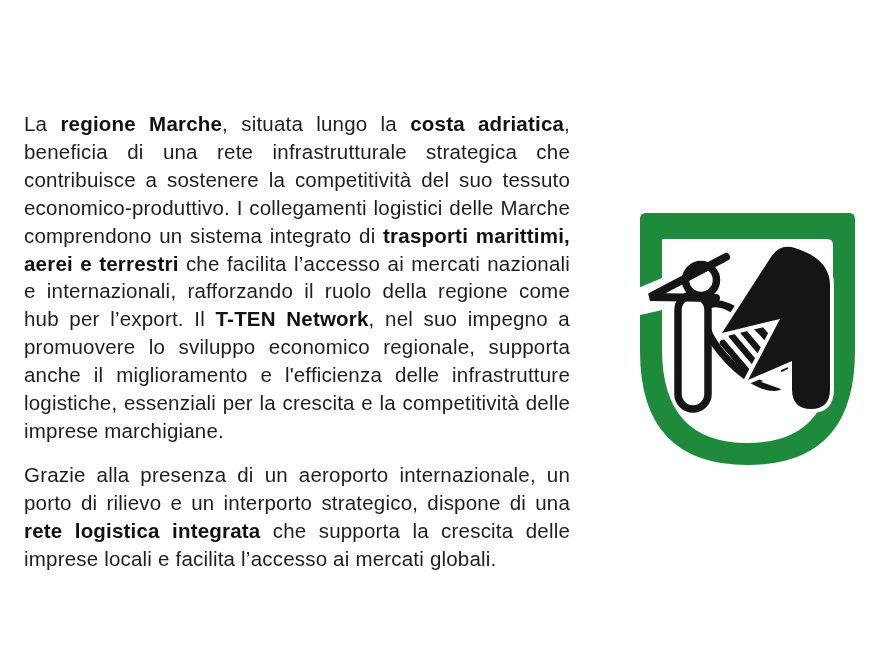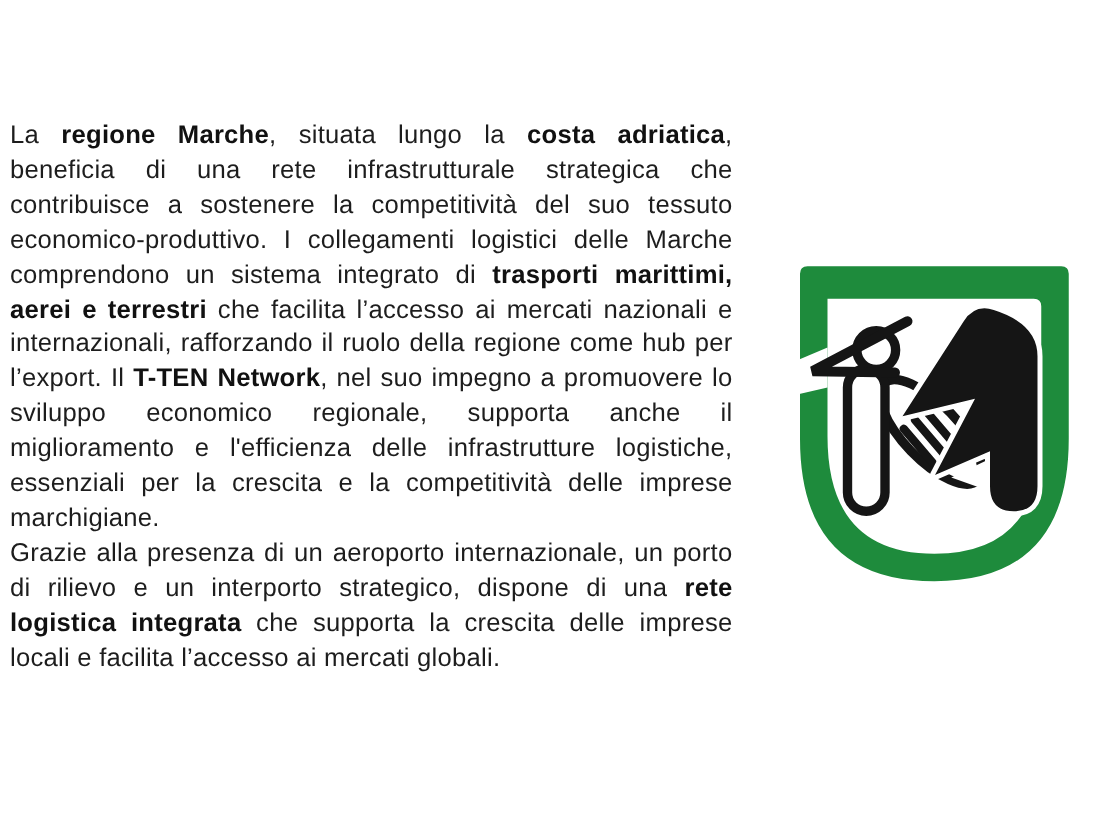--- a/index.html
+++ b/index.html
@@ -12,21 +12,21 @@
   }
   .article{
     position:absolute;
     left:8px;top:94px;width:578px;
     color:#1d1d1d;
     font-size:20.5px;
     line-height:27.9px;
     letter-spacing:0.2px;
     text-align:justify;
   }
-  .article p{margin:0;padding:0;}
+  .article p{margin:16px;padding:0;}
   .article span.b{font-weight:700;color:#111;}
   .logo-box{
     position:absolute;
     left:630px;top:193px;width:263px;height:292px;
   }
   .logo-box svg{display:block;width:100%;height:100%;}
   :root{
     --logo-green:#1e8b3c;
     --logo-black:#151515;
     --logo-white:#ffffff;

